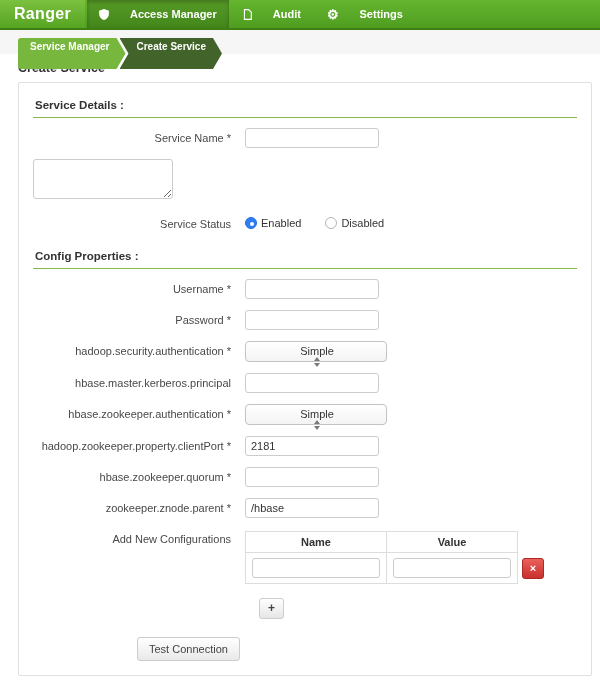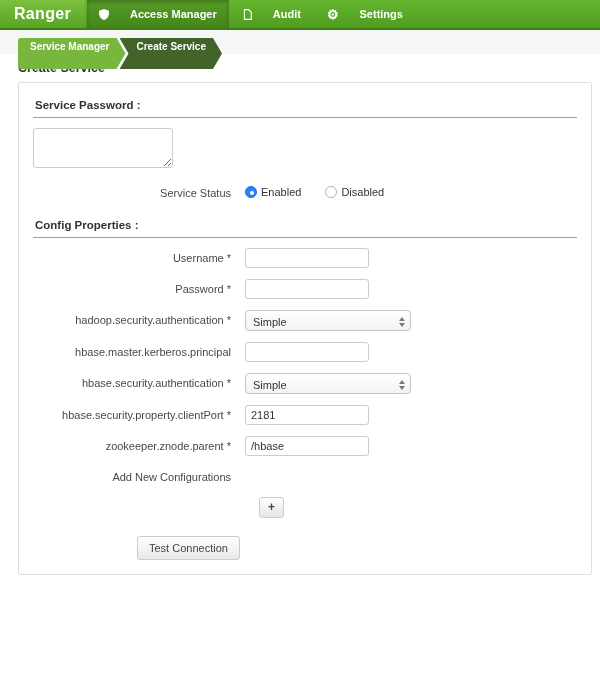--- a/index.html
+++ b/index.html
@@ -82,36 +82,37 @@
     border-bottom:1px solid #86bb4a;
     margin-bottom:10px;
   }
   .form-row { display:flex; align-items:flex-start; margin-bottom:11px; }
   .lbl {
     width:212px; padding-right:14px; padding-top:4px;
     text-align:right; font-size:11px; color:#484848;
   }
   .ctl { flex:1; }
   .txt {
-    width:124px; height:20px;
+    width:134px; height:20px;
     border:1px solid #ccc; border-radius:3px;
     padding:1px 5px; font-size:11px; color:#333;
     font-family:"Liberation Sans", sans-serif;
     outline:none;
   }
   textarea.txt { height:40px; width:140px; resize:both; padding-top:3px; }
 
   
   .select {
-    width:166px; height:21px;
+    width:142px; height:21px;
     border:1px solid #c3c3c3; border-radius:4px;
     background:linear-gradient(#ffffff,#f4f4f4);
     display:flex; align-items:center; justify-content:space-between;
     padding:3px 5px 0 7px; font-size:11px; color:#333;
     cursor:pointer;
+    flex-direction:column;
   }
   .spin { display:flex; flex-direction:column; gap:2px; }
   .spin b { display:block; width:0; height:0; border-left:3px solid transparent; border-right:3px solid transparent; }
   .spin .up   { border-bottom:4px solid #7a7a7a; }
   .spin .down { border-top:4px solid #7a7a7a; }
 
   
   .radio-group { display:flex; align-items:center; gap:24px; padding-top:3px; }
   .radio-opt { display:flex; align-items:center; gap:4px; font-size:11px; color:#333; cursor:pointer; }
   .radio {
@@ -193,22 +194,26 @@
 
 <div class="crumbbar">
   <span class="crumb crumb-first">Service Manager</span><span class="crumb crumb-last">Create Service</span>
 </div>
 
 <div class="page-title">Create Service</div>
 
 <div class="panel">
 
   
-  <div class="section-title">Service Password :</div>
-
+  <div class="section-title">Service Details :</div>
+
+  <div class="form-row">
+    <div class="lbl">Service Name *</div>
+    <div class="ctl"><input class="txt" type="text" value="" style=""></div>
+  </div>
 
   <div class="form-row">
     <div class="ctl"><textarea class="txt" style=""></textarea></div>
   </div>
 
   <div class="form-row">
     <div class="lbl">Service Status</div>
     <div class="ctl radio-group">
       <span class="radio-opt">
         <span class="radio checked"></span>
@@ -246,46 +251,66 @@
       </div>
     </div>
   </div>
 
   <div class="form-row">
     <div class="lbl">hbase.master.kerberos.principal</div>
     <div class="ctl"><input class="txt" type="text" value="" style=""></div>
   </div>
 
   <div class="form-row">
-    <div class="lbl">hbase.security.authentication *</div>
+    <div class="lbl">hbase.zookeeper.authentication *</div>
     <div class="ctl">
       <div class="select">
         <span>Simple</span>
         <span class="spin">
             <b class="up"></b>
             <b class="down"></b>
           </span>
       </div>
     </div>
   </div>
 
   <div class="form-row">
-    <div class="lbl">hbase.security.property.clientPort *</div>
+    <div class="lbl">hadoop.zookeeper.property.clientPort *</div>
     <div class="ctl"><input class="txt" type="text" value="2181" style=""></div>
   </div>
 
+  <div class="form-row">
+    <div class="lbl">hbase.zookeeper.quorum *</div>
+    <div class="ctl"><input class="txt" type="text" value="" style=""></div>
+  </div>
 
   <div class="form-row">
     <div class="lbl">zookeeper.znode.parent *</div>
     <div class="ctl"><input class="txt" type="text" value="/hbase" style=""></div>
   </div>
 
 
   <div class="form-row" style="margin-bottom:0;">
     <div class="lbl">Add New Configurations</div>
+    <div class="ctl">
+      <table class="cfg-table">
+        <tbody>
+            <tr>
+          <th>Name</th>
+          <th>Value</th>
+          <th class="td-del" style="border:none;background:transparent;"></th>
+        </tr>
+        <tr>
+          <td><input class="txt txt-name" type="text" value="" style=""></td>
+          <td><input class="txt txt-value" type="text" value="" style=""></td>
+          <td class="td-del"><button class="btn-del">×</button></td>
+        </tr>
+      </tbody>
+        </table>
+    </div>
   </div>
 
   <button class="btn-plus">+</button>
 
   <button class="btn-test">Test Connection</button>
 
   
 
 </div>
 

